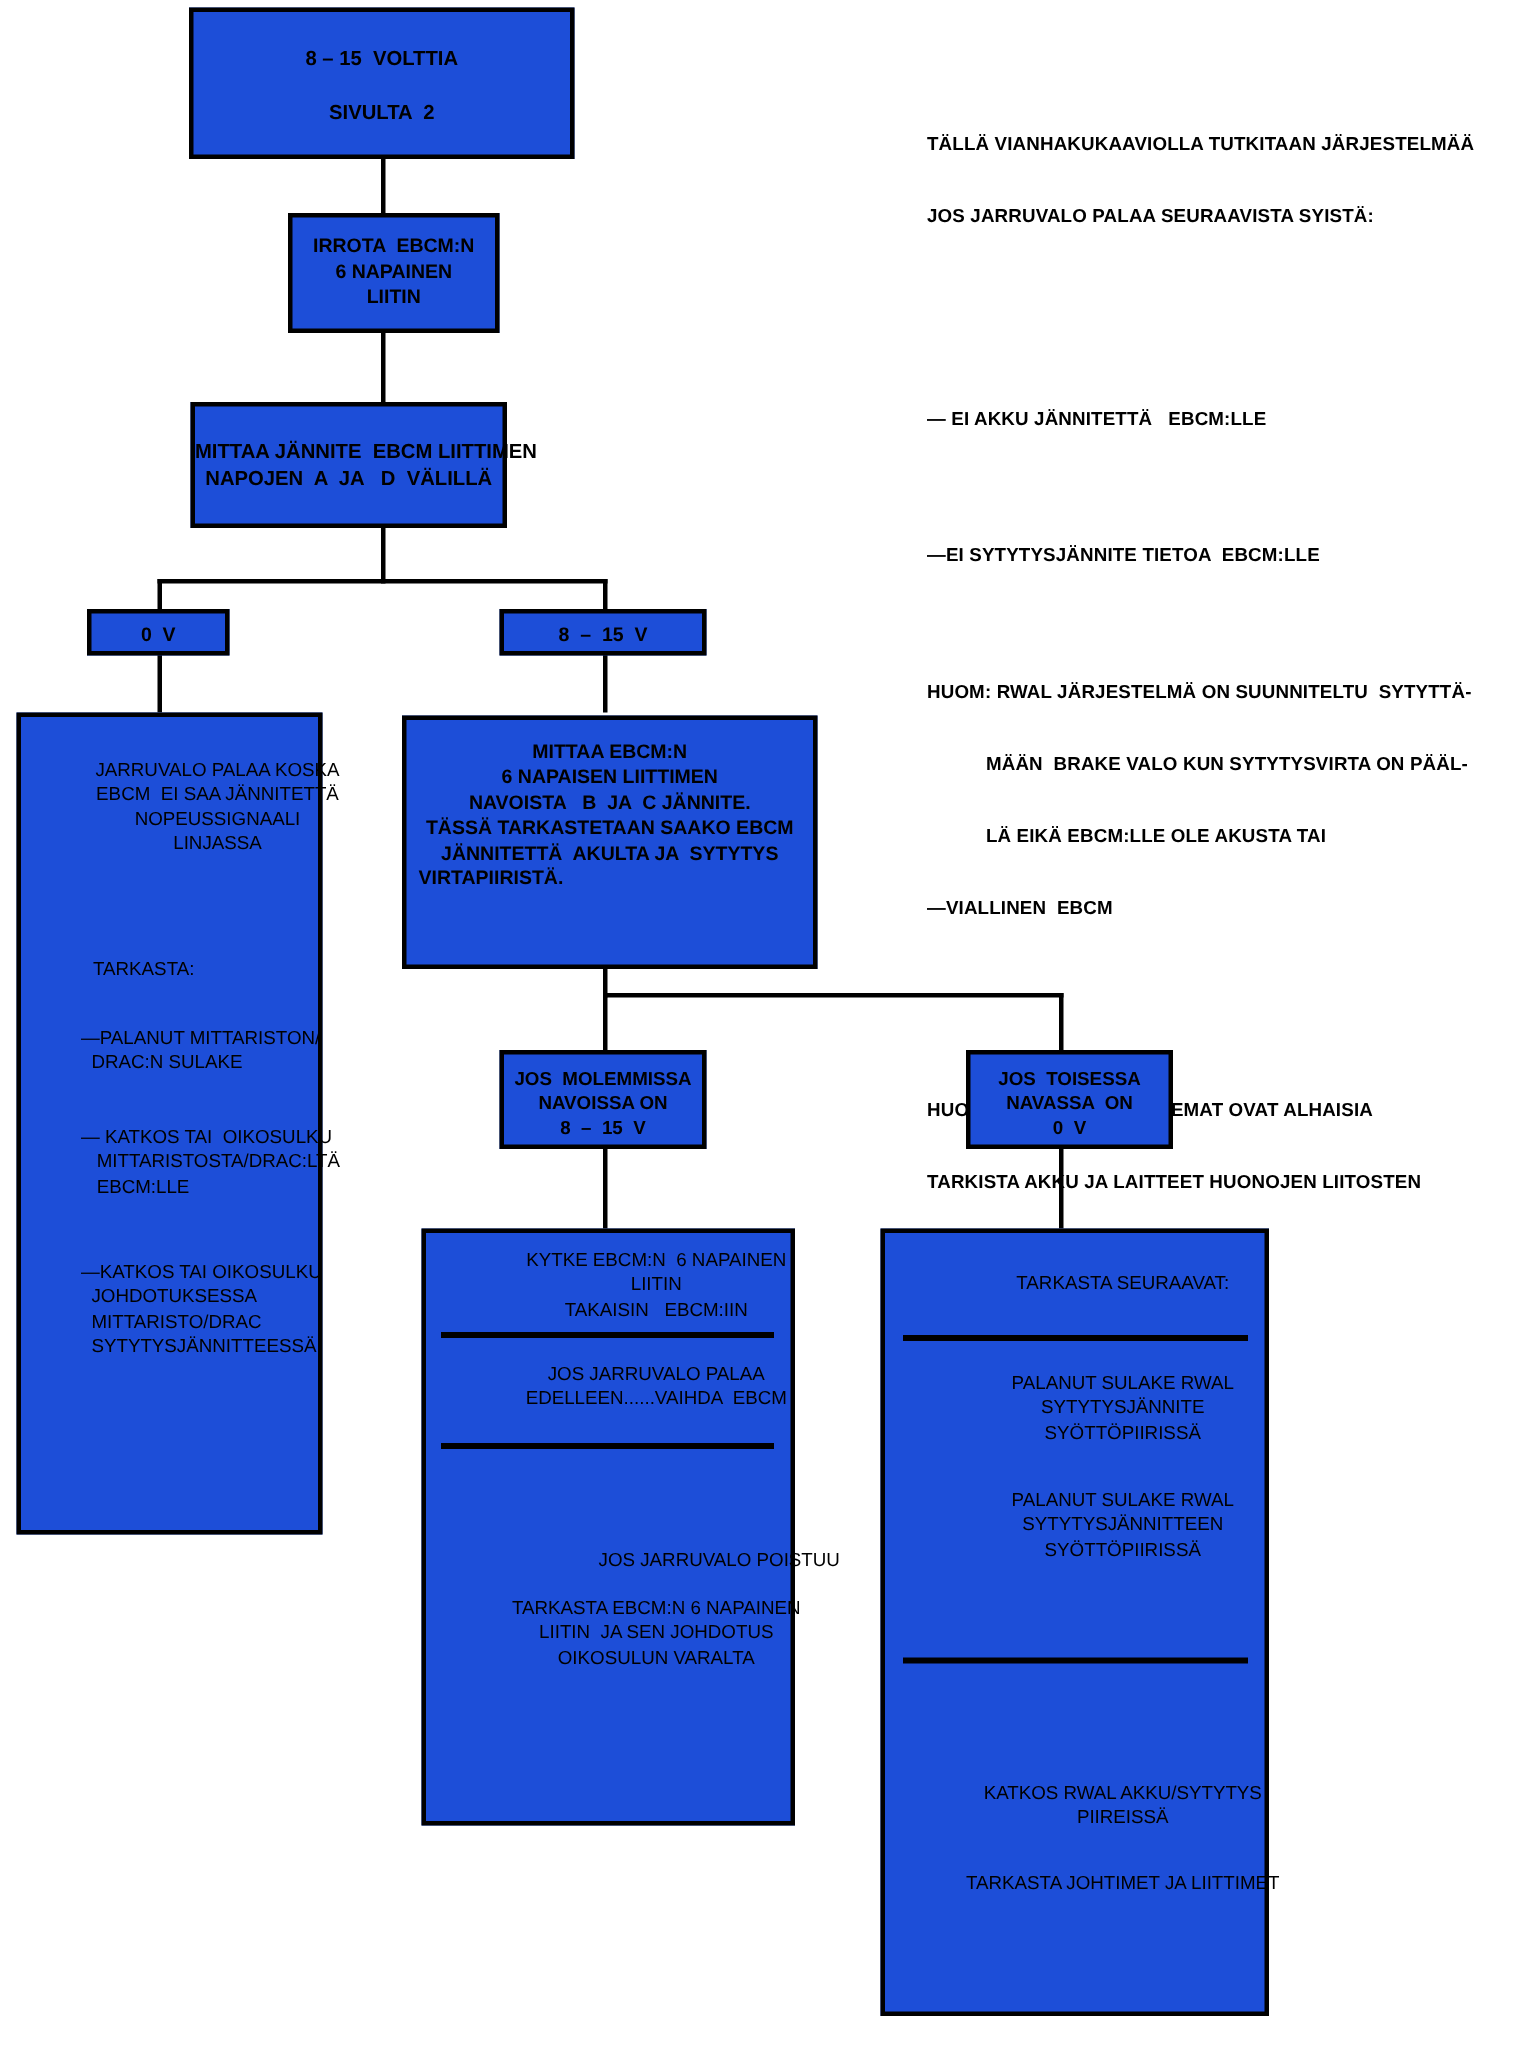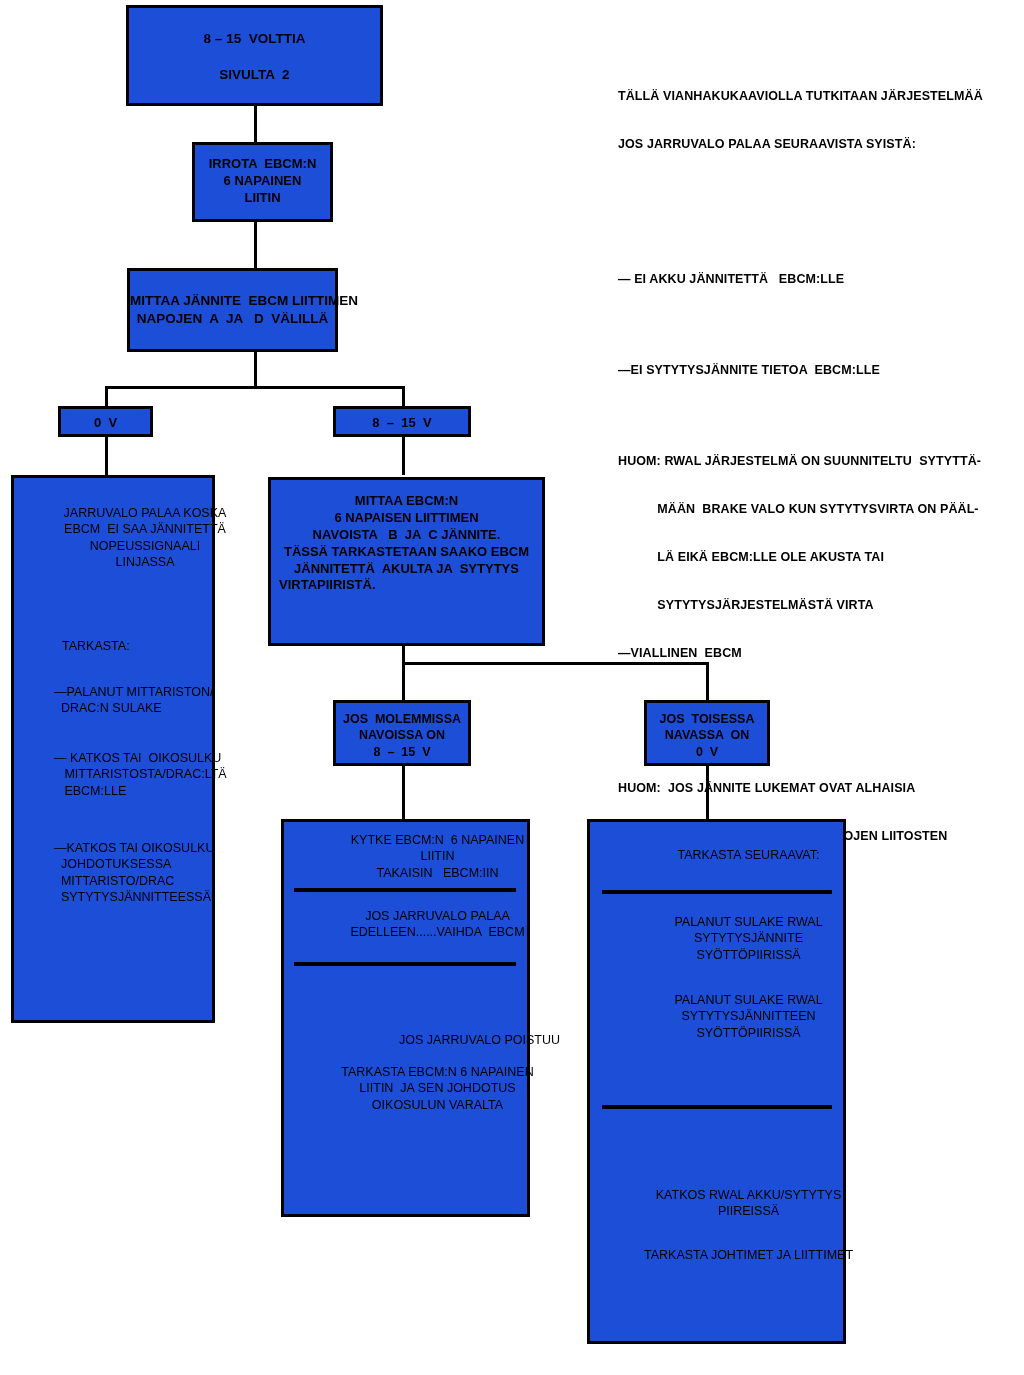--- a/index.html
+++ b/index.html
@@ -60,21 +60,20 @@
     <div class="para">JOS JARRUVALO PALAA SEURAAVISTA SYISTÄ:</div>
     <div class="gap"></div>
     <div class="gap-s"></div>
     <div class="para">— EI AKKU JÄNNITETTÄ   EBCM:LLE</div>
     <div class="gap-m"></div>
     <div class="para">—EI SYTYTYSJÄNNITE TIETOA  EBCM:LLE</div>
     <div class="gap-m"></div>
     <div class="para ind">HUOM: RWAL JÄRJESTELMÄ ON SUUNNITELTU  SYTYTTÄ-</div>
     <div class="para ind">           MÄÄN  BRAKE VALO KUN SYTYTYSVIRTA ON PÄÄL-</div>
     <div class="para ind">           LÄ EIKÄ EBCM:LLE OLE AKUSTA TAI</div>
-    <div class="para ind">           SYTYTYSJÄRJESTELMÄSTÄ VIRTA</div>
     <div class="para">—VIALLINEN  EBCM</div>
     <div class="gap"></div>
     <div class="gap-s"></div>
     <div class="para">HUOM:  JOS JÄNNITE LUKEMAT OVAT ALHAISIA</div>
     <div class="para">TARKISTA AKKU JA LAITTEET HUONOJEN LIITOSTEN</div>
     <div class="para">VARALTA.</div>
   </div>
 
   <div class="vline" style="left:254px; top:105px; height:38px;"></div>
 
@@ -157,21 +156,21 @@
     <span class="ln">JÄNNITETTÄ  AKULTA JA  SYTYTYS</span>
     <span class="ln lft" style="padding-left:8px;">VIRTAPIIRISTÄ.</span>
   </div>
 
   <div class="box" style="left:333px; top:700px; width:138px; height:66px; font-size:12.5px; padding-top:8px;">
     <span class="ln">JOS  MOLEMMISSA</span>
     <span class="ln">NAVOISSA ON</span>
     <span class="ln">8  –  15  V</span>
   </div>
 
-  <div class="box" style="left:644px; top:700px; width:126px; height:66px; font-size:12.5px; padding-top:8px;">
+  <div class="box" style="left:644px; top:700px; width:138px; height:66px; font-size:12.5px; padding-top:8px;">
     <span class="ln">JOS  TOISESSA</span>
     <span class="ln">NAVASSA  ON</span>
     <span class="ln">0  V</span>
   </div>
 
   <div class="box" style="left:281px; top:819px; width:249px; height:398px; font-size:12.5px; padding:0;">
     <div class="blk" style="top:10px;">
       <span class="ln">KYTKE EBCM:N  6 NAPAINEN</span>
       <span class="ln">LIITIN</span>
       <span class="ln">TAKAISIN   EBCM:IIN</span>

